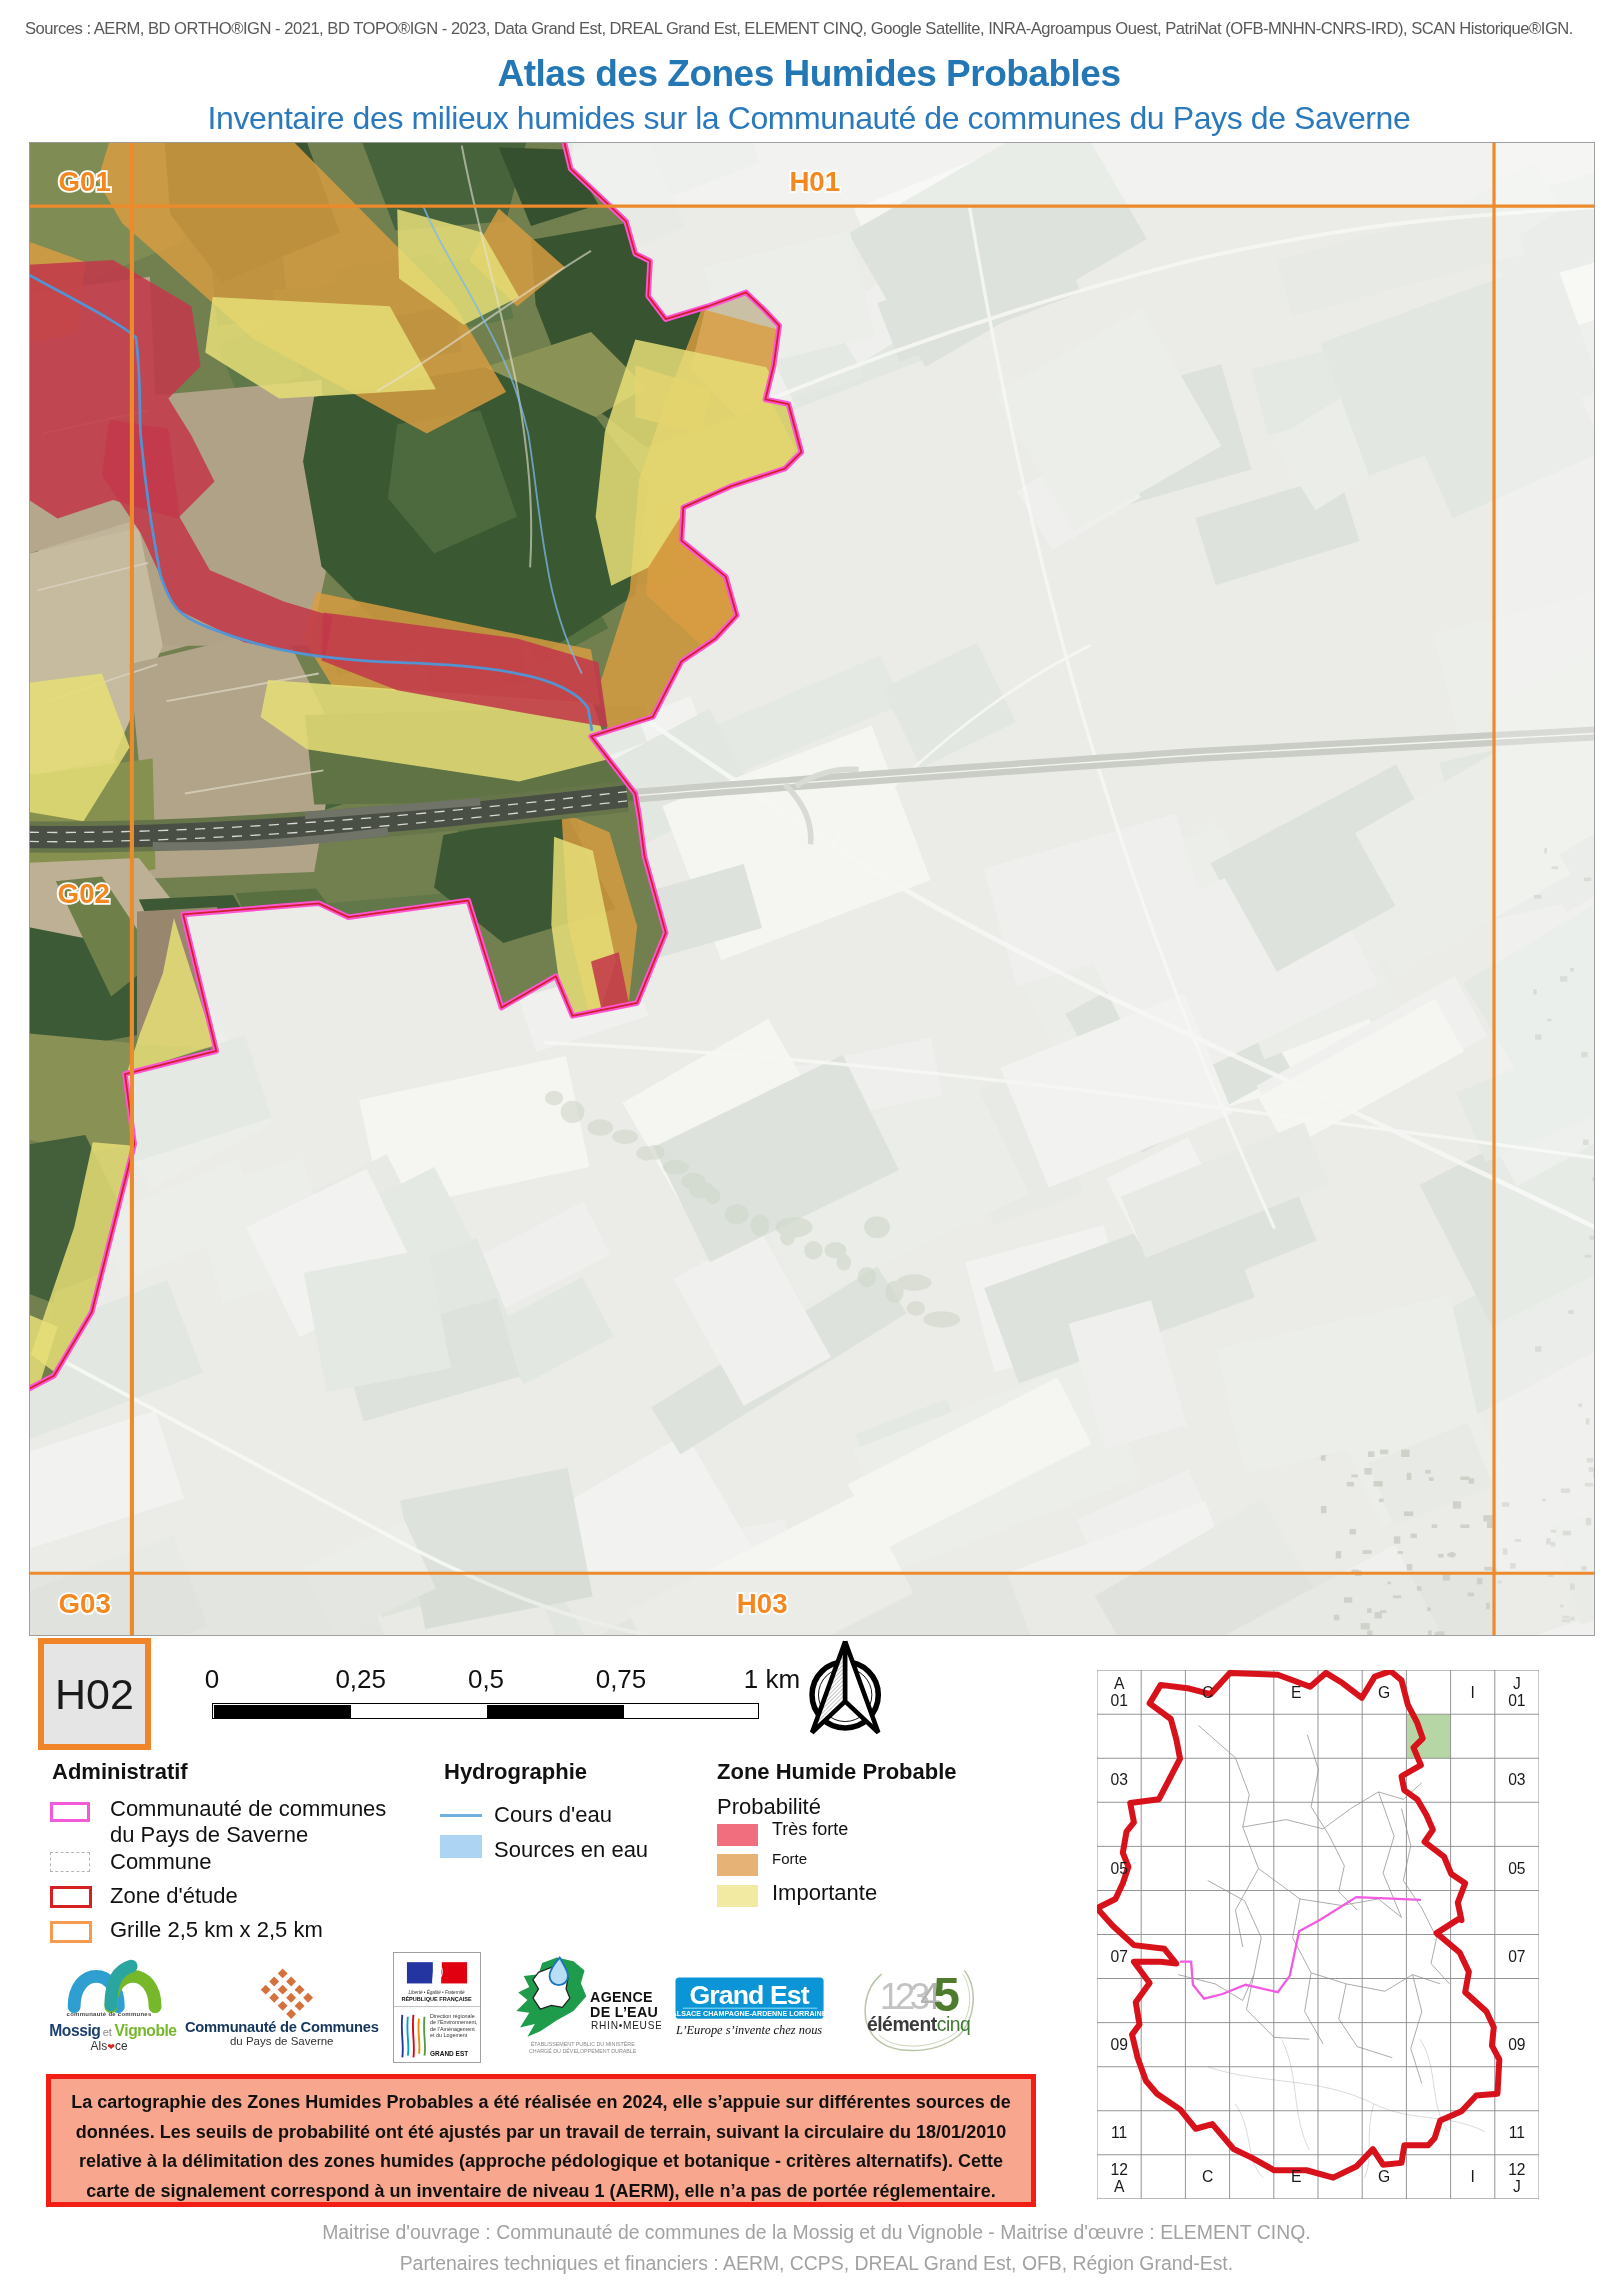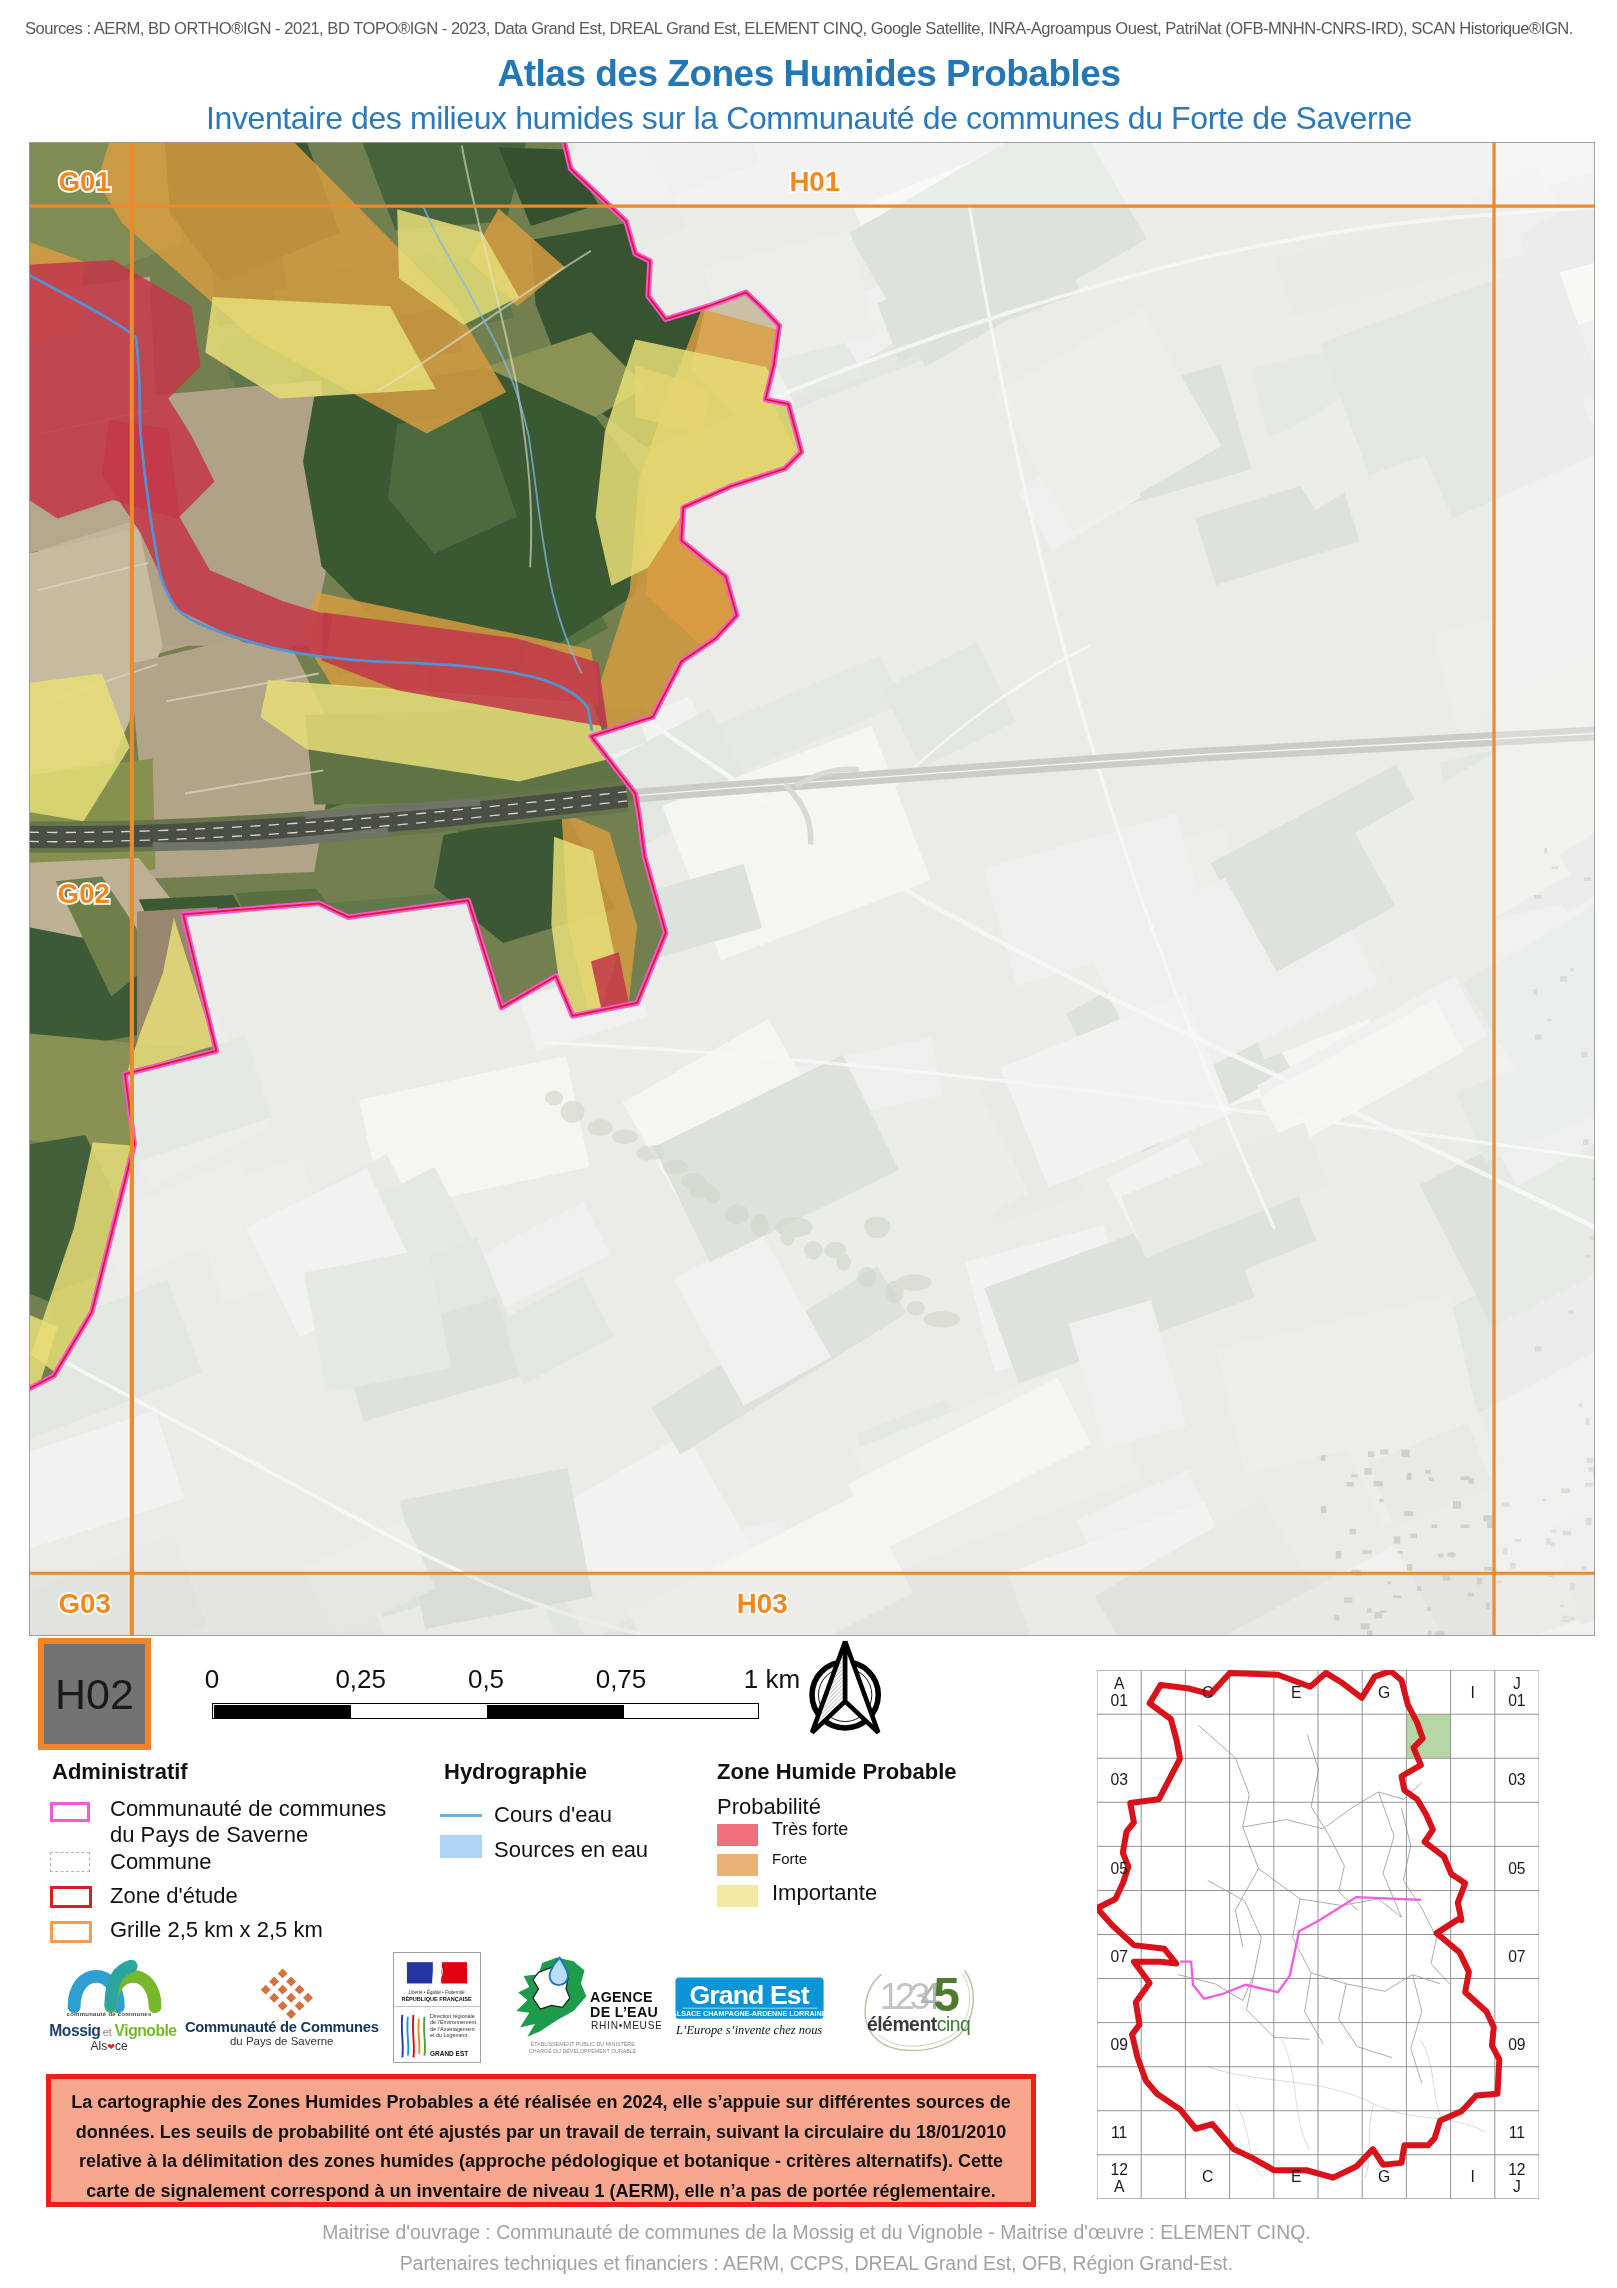--- a/index.html
+++ b/index.html
@@ -2,21 +2,21 @@
 <html style="font-size:14.8px"><head><meta charset="utf-8"><style>
 html,body{margin:0;padding:0;background:#fff;}
 body{width:1618px;height:2289px;position:relative;font-family:"Liberation Sans",sans-serif;overflow:hidden;}
 .abs{position:absolute;}
 </style></head><body>
 
 <div class="abs" style="left:25px;top:19.4px;width:1578px;font-size:16.6px;letter-spacing:-0.5px;color:#595959;white-space:nowrap;">Sources : AERM, BD ORTHO®IGN - 2021, BD TOPO®IGN - 2023, Data Grand Est, DREAL Grand Est, ELEMENT CINQ, Google Satellite, INRA-Agroampus Ouest, PatriNat (OFB-MNHN-CNRS-IRD), SCAN Historique®IGN.</div>
 
 <div class="abs" style="left:0;top:53px;width:1618px;text-align:center;font-size:37px;font-weight:bold;color:#2477b5;letter-spacing:-0.5px;">Atlas des Zones Humides Probables</div>
 
-<div class="abs" style="left:0;top:100px;width:1618px;text-align:center;font-size:32px;color:#2a79bc;letter-spacing:-0.4px;">Inventaire des milieux humides sur la Communauté de communes du Forte de Saverne</div>
+<div class="abs" style="left:0;top:100px;width:1618px;text-align:center;font-size:32px;color:#2a79bc;letter-spacing:-0.4px;">Inventaire des milieux humides sur la Communauté de communes du Pays de Saverne</div>
 
 <svg class="abs" style="left:29px;top:142px" width="1566" height="1494" viewBox="31 154 1697 1619">
 <defs>
 <clipPath id="mapc">
         <rect x="31" y="154" width="1697" height="1619"></rect>
       </clipPath>
 <clipPath id="vivc">
         <polygon points="31,154 611,154 618,183 678,240 688,275 704,283 702,321 721,346 767,332 808,317 827,335 844,353 838,396 829,433 854,438 868,490 850,508 792,527 740,550 738,586 786,625 798,667 775,692 738,717 707,777 640,798 688,860 692,883 698,928 721,1011 690,1087 620,1101 602,1058 543,1092 507,976 377,994 345,979 198,991 234,1139 135,1164 145,1240 99,1422 58,1491 31,1505"></polygon>
       </clipPath>
 </defs>
@@ -435,21 +435,21 @@
 <text x="63" y="207">G01</text>
 <text x="855" y="207">H01</text>
 <text x="62" y="979">G02</text>
 <text x="63" y="1748">G03</text>
 <text x="798" y="1748">H03</text>
 </g>
 </g>
 <rect x="31.5" y="154.5" width="1696" height="1618" fill="none" stroke="#9a9a9a" stroke-width="1"></rect>
 </svg>
 
-<div class="abs" style="left:38px;top:1638px;width:101px;height:100px;border:6.5px solid #f08428;background:#737373;display:flex;align-items:center;justify-content:center;font-size:43px;color:#1a1a1a;">H02</div>
+<div class="abs" style="left:38px;top:1638px;width:101px;height:100px;border:6.5px solid #f08428;background:#e5e5e5;display:flex;align-items:center;justify-content:center;font-size:43px;color:#1a1a1a;">H02</div>
 
 <div class="abs" style="left:175px;top:1664px;width:74px;text-align:center;font-size:26px;color:#111;">0</div>
 <div class="abs" style="left:312px;top:1664px;width:74px;text-align:right;font-size:26px;color:#111;">0,25</div>
 <div class="abs" style="left:449px;top:1664px;width:74px;text-align:center;font-size:26px;color:#111;">0,5</div>
 <div class="abs" style="left:584px;top:1664px;width:74px;text-align:center;font-size:26px;color:#111;">0,75</div>
 <div class="abs" style="left:721px;top:1664px;width:102px;text-align:center;font-size:26px;color:#111;">1 km</div>
 <div class="abs" style="left:212px;top:1703px;width:545px;height:14px;border:1.8px solid #000;background:#fff;"></div>
 <div class="abs" style="left:214px;top:1705px;width:137px;height:14px;background:#000;"></div>
 <div class="abs" style="left:487px;top:1705px;width:137px;height:14px;background:#000;"></div>
 <svg class="abs" style="left:801px;top:1632px" width="92" height="111" viewBox="0 0 100 120">

